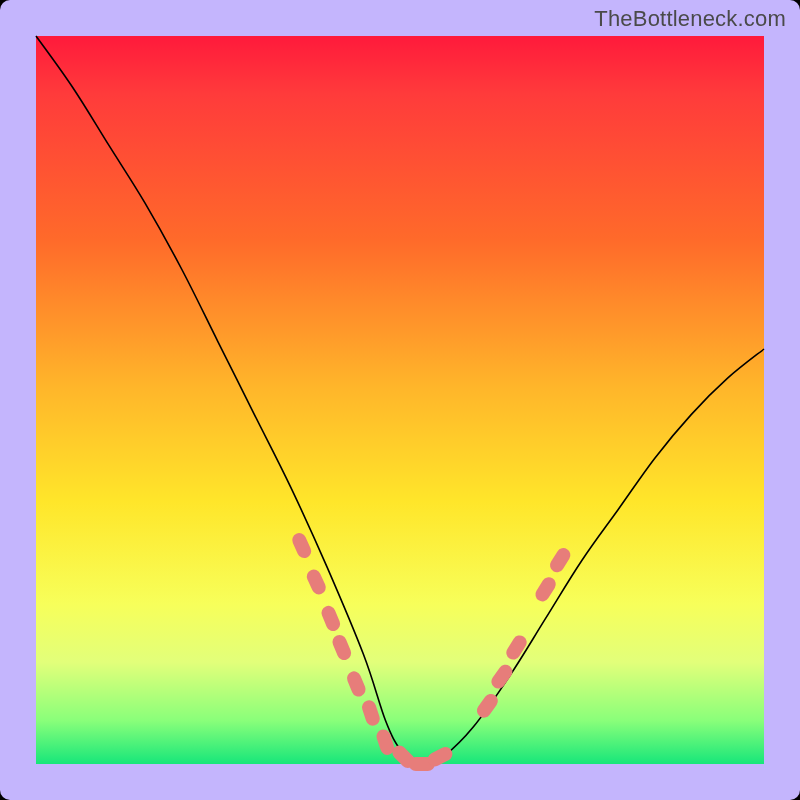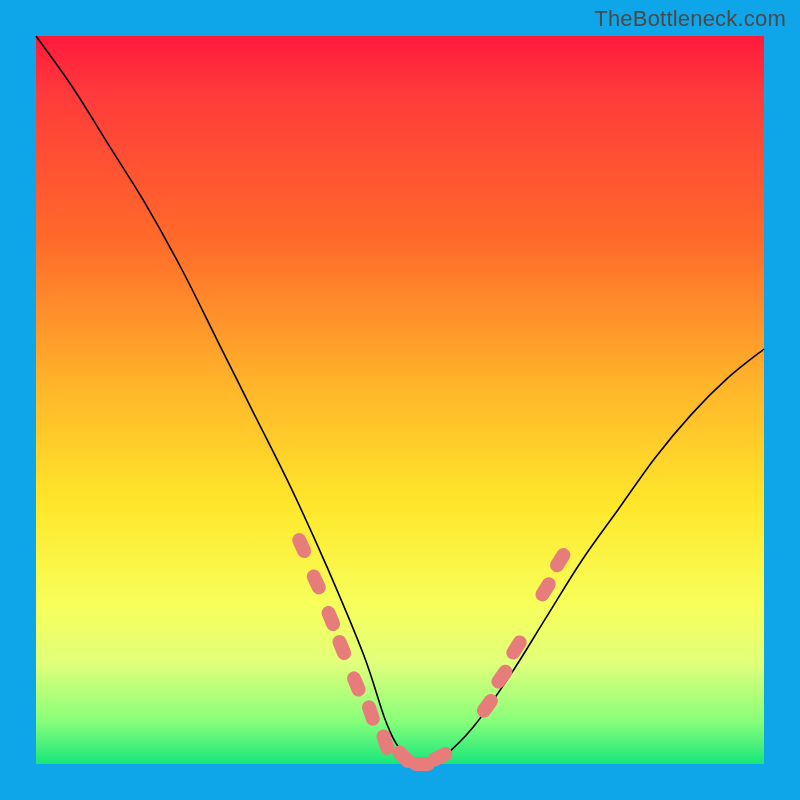--- a/index.html
+++ b/index.html
@@ -10,21 +10,22 @@
     background: #000;
     overflow: hidden;
     font-family: Arial, Helvetica, sans-serif;
   }
   .frame {
     position: absolute;
     left: 0;
     top: 0;
     width: 800px;
     height: 800px;
-    background: #0ea5e9;
+    background: #c4b5fd;
+    border-radius: 10px;
   }
   .plot {
     position: absolute;
     left: 36px;
     top: 36px;
     width: 728px;
     height: 728px;
     
     background: linear-gradient(
       to bottom,

